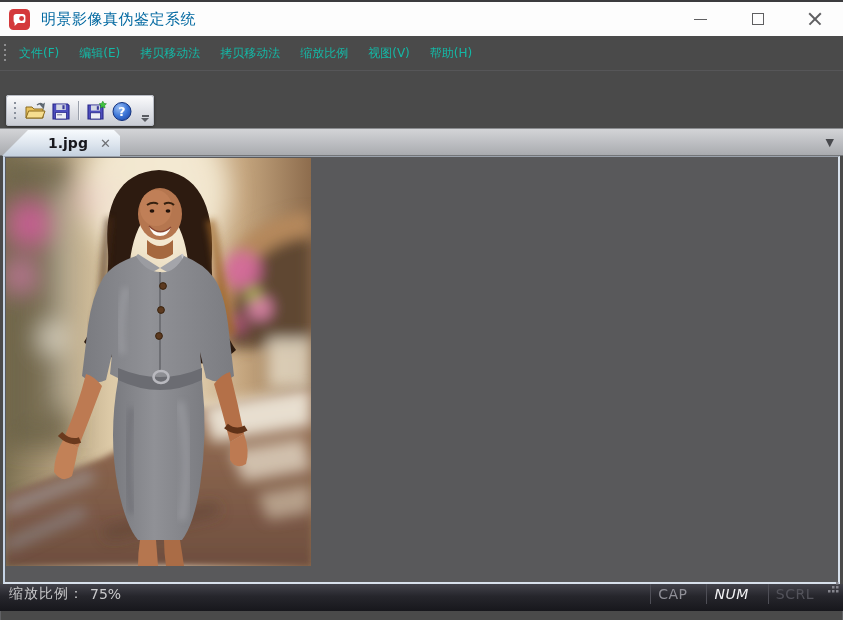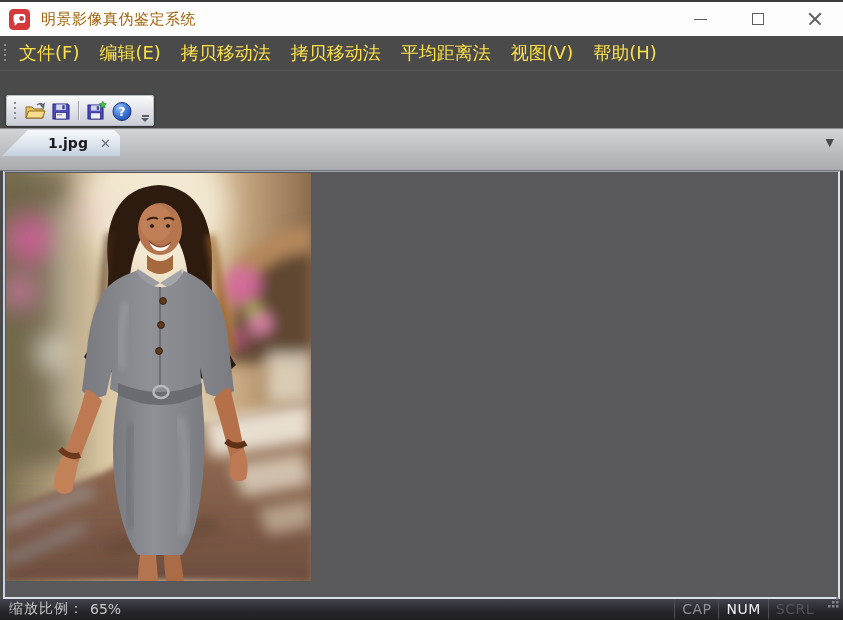--- a/index.html
+++ b/index.html
@@ -4,56 +4,56 @@
 <style>
   * { margin:0; padding:0; box-sizing:border-box; }
   html,body { width:843px; height:620px; overflow:hidden; background:#2a2a2e;
               font-family:"DejaVu Sans","Liberation Sans",sans-serif; }
   .window { position:relative; width:843px; height:620px; background:#4a4a4a;
             border-top:2px solid #3c3c3e; box-shadow:inset 1px 0 0 #606164, inset -1px 0 0 #606164; }
 
   
   .titlebar { height:34px; background:#fdfdfd; display:flex; align-items:center; padding-left:9px; }
   .app-icon { width:21px; height:21px; flex:0 0 auto; }
-  .title-text { margin-left:11px; font-size:15px; color:#a16207; letter-spacing:.5px; }
+  .title-text { margin-left:11px; font-size:15px; color:#0369a1; letter-spacing:.5px; }
   .win-controls { margin-left:auto; display:flex; height:100%; align-items:center; }
   .win-btn { width:57px; height:100%; display:flex; align-items:center; justify-content:center; cursor:default; }
   .min-glyph { width:13px; height:0; border-top:1.6px solid #5f5f61; }
   .max-glyph { width:12px; height:12px; border:1.6px solid #5f5f61; }
   .close-glyph { position:relative; width:14px; height:14px; }
   .close-glyph::before,.close-glyph::after { content:""; position:absolute; left:-1px; top:6px; width:16px;
       height:1.6px; background:#5f5f61; }
   .close-glyph::before { transform:rotate(45deg); } .close-glyph::after { transform:rotate(-45deg); }
 
   
   .menubar { height:34px; background:#4a4a4a; display:flex; align-items:center; padding-left:2px; }
   .grip-dots { width:4px; height:18px; margin:0 4px 0 1px;
       background:repeating-linear-gradient(#8d8d8f 0 2px, transparent 2px 5px);
       background-size:2px 100%; background-repeat:no-repeat; background-position:1px 0; }
-  .menu-item { color:#fde047; font-size:18px; padding:6px 8px; margin-right:4px; white-space:nowrap; cursor:default; }
+  .menu-item { color:#14b8a6; font-size:12px; padding:6px 8px; margin-right:4px; white-space:nowrap; cursor:default; }
 
   
   .toolbar-dock { position:relative; height:58px; background:#4a4a4a; border-top:1px solid #565658; }
   .toolbar { position:absolute; left:6px; top:24px; height:31px; width:148px; border-radius:3px;
       background:linear-gradient(#fdfdfe, #e4e6eb 45%, #c9ccd4);
       box-shadow:0 1px 3px rgba(0,0,0,.45), inset 0 0 0 1px #b9bdc6;
       display:flex; align-items:center; padding:0 16px 0 6px; }
   .toolbar .grip-dots { height:18px; margin-right:5px;
       background:repeating-linear-gradient(#8a909c 0 2px, transparent 2px 5px);
       background-size:2px 100%; background-repeat:no-repeat; background-position:1px 0; }
   .tool-btn { width:26px; height:26px; display:flex; align-items:center; justify-content:center; border-radius:2px; }
   .tool-sep { width:1px; height:19px; background:#9aa0ab; box-shadow:1px 0 0 #f2f3f6; margin:0 4px; }
   .overflow-btn { position:absolute; right:4px; bottom:4px; width:10px; display:flex; flex-direction:column;
       align-items:center; gap:1px; }
   .overflow-btn .bar { width:7px; height:2px; background:#5a5d63; }
   .overflow-btn .tri { width:0; height:0; border-left:4px solid transparent; border-right:4px solid transparent;
       border-top:4px solid #5a5d63; }
 
   
-  .tabbar { position:relative; height:43px; background:linear-gradient(#d3d4d7,#a9abaf);
+  .tabbar { position:relative; height:28px; background:linear-gradient(#d3d4d7,#a9abaf);
       border-top:1px solid #8a8c8f; border-bottom:1px solid #737578; }
   .tab { position:absolute; left:2px; top:1px; width:118px; height:26px;
       clip-path:polygon(26px 0, 112px 0, 118px 6px, 118px 26px, 0 26px);
       background:linear-gradient(#f7fafd,#dde5ee 55%,#c4d0de);
       display:flex; align-items:center; padding-left:46px; }
   .tab-label { font-size:14px; font-weight:bold; color:#17171c; }
   .tab-close { margin-left:12px; font-size:13px; color:#6e7074; line-height:1; cursor:default; }
   .tab-list-btn { position:absolute; right:9px; top:7px; font-size:11px; color:#48494d; cursor:default; }
 
   
@@ -62,23 +62,23 @@
       border:2px solid #d8e1ec; border-left-color:#c6d4e5; border-top:1px solid #9aa1ab; }
   .photo { position:absolute; left:1px; top:1px; width:305px; height:408px; overflow:hidden; }
   .photo svg { display:block; }
 
   
   .statusbar { position:relative; height:27px; background:linear-gradient(#43434b,#26262c 45%,#17171c);
       display:flex; align-items:center; padding:8px 0 16px 9px; color:#c9c9cb; font-size:14px; }
   .zoom-label { letter-spacing:1px; }
   .zoom-value { margin-left:6px; }
   .indicators { margin-left:auto; display:flex; align-items:center; height:22px; }
-  .indicator { padding:2px 7px; border-left:1px solid #4e4e56; font-size:14px; letter-spacing:.5px; }
+  .indicator { padding:2px 7px; border-left:1px solid #4e4e56; font-size:14px; letter-spacing:.5px;margin-left:12px; }
   .indicator.dim { color:#8f8f97; }
-  .indicator.on { color:#f2f2f4; }
+  .indicator.on { color:#f2f2f4;font-style:italic; }
   .indicator.off { color:#53535b; }
   .resize-grip { width:16px; height:16px; margin:0 2px 0 4px; align-self:flex-end; }
 </style>
 </head>
 <body>
 
 <div class="window">
 
   <div class="titlebar">
     <div class="app-icon">
@@ -102,21 +102,21 @@
         </div>
     </div>
   </div>
 
   <div class="menubar">
     <div class="grip-dots"></div>
     <div class="menu-item">文件(F)</div>
     <div class="menu-item">编辑(E)</div>
     <div class="menu-item">拷贝移动法</div>
     <div class="menu-item">拷贝移动法</div>
-    <div class="menu-item">平均距离法</div>
+    <div class="menu-item">缩放比例</div>
     <div class="menu-item">视图(V)</div>
     <div class="menu-item">帮助(H)</div>
   </div>
 
   <div class="toolbar-dock">
     <div class="toolbar">
       <div class="grip-dots"></div>
 
       <div class="tool-btn">
         <svg width="22" height="22" viewBox="0 0 22 22">
@@ -291,21 +291,21 @@
             <path d="M134 382 Q132 394 132 408 L152 408 Q151 394 150 382 Z" fill="#b5764f"></path>
             <path d="M158 382 Q158 394 160 408 L178 408 Q176 394 174 382 Z" fill="#aa6c46"></path>
           </g>
         </svg>
       </div>
     </div>
   </div>
 
   <div class="statusbar">
     <span class="zoom-label">缩放比例：</span>
-    <span class="zoom-value">65%</span>
+    <span class="zoom-value">75%</span>
     <div class="indicators">
       <span class="indicator dim">CAP</span>
       <span class="indicator on">NUM</span>
       <span class="indicator off">SCRL</span>
     </div>
     <div class="resize-grip">
       <svg width="16" height="16" viewBox="0 0 16 16">
         <g fill="#84848c">
           <rect x="11" y="3" width="2.5" height="2.5"></rect>
           <rect x="7" y="7" width="2.5" height="2.5"></rect>

